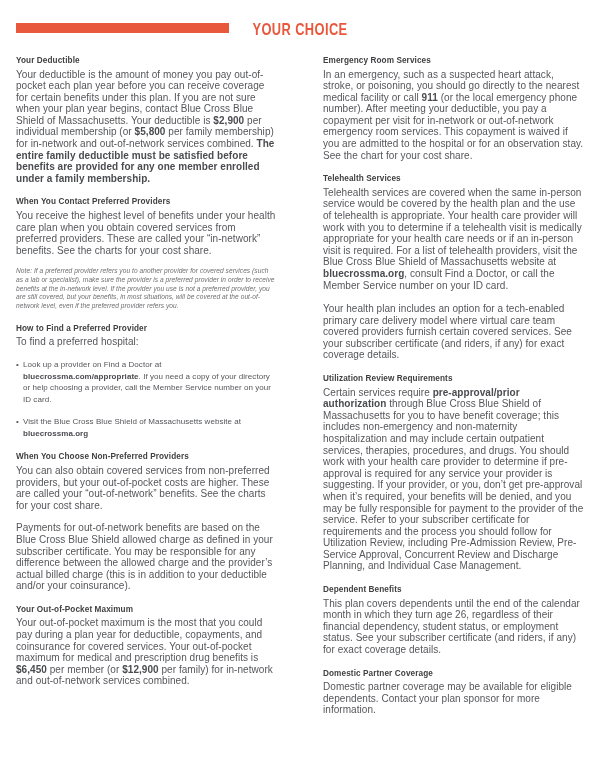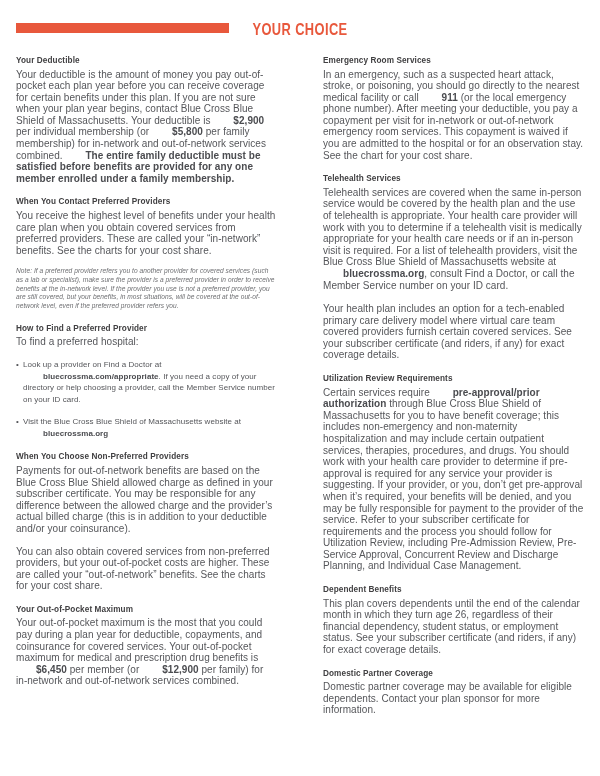--- a/index.html
+++ b/index.html
@@ -49,21 +49,21 @@
   .para {
     margin: 0 0 11px 0;
     font-size: 10px;
     line-height: 11.6px;
     color: #55565A;
     letter-spacing: 0.05px;
   }
   .section .para:last-child,
   .section .bullet-item:last-child,
   .section .note:last-child { margin-bottom: 0; }
-  .bold { font-weight: 700; color: #4B4C50; margin-left: 20px; }
+  .bold { font-weight: 700; color: #4B4C50; }
   .note {
     margin: 10px 0 11px 0;
     font-size: 6.6px;
     line-height: 8.7px;
     font-style: italic;
     color: #6D6E71;
     letter-spacing: 0.05px;
   }
   .bullet-item {
     position: relative;
@@ -100,22 +100,22 @@
           <p class="note">Note: If a preferred provider refers you to another provider for covered services (such as a lab or specialist), make sure the provider is a preferred provider in order to receive benefits at the in-network level. If the provider you use is not a preferred provider, you are still covered, but your benefits, in most situations, will be covered at the out-of-network level, even if the preferred provider refers you.</p>
         </section>
         <section class="section">
           <h2 class="section-heading">How to Find a Preferred Provider</h2>
           <p class="para"><span class="">To find a preferred hospital:</span></p>
           <div class="bullet-item"><span class="bullet-marker">•</span><span class="">Look up a provider on Find a Doctor at </span><span class="bold">bluecrossma.com/appropriate</span><span class="">. If you need a copy of your directory or help choosing a provider, call the Member Service number on your ID card.</span></div>
           <div class="bullet-item"><span class="bullet-marker">•</span><span class="">Visit the Blue Cross Blue Shield of Massachusetts website at </span><span class="bold">bluecrossma.org</span></div>
         </section>
         <section class="section">
           <h2 class="section-heading">When You Choose Non-Preferred Providers</h2>
+          <p class="para"><span class="">You can also obtain covered services from non-preferred providers, but your out-of-pocket costs are higher. These are called your “out-of-network” benefits. See the charts for your cost share.</span></p>
           <p class="para"><span class="">Payments for out-of-network benefits are based on the Blue Cross Blue Shield allowed charge as defined in your subscriber certificate. You may be responsible for any difference between the allowed charge and the provider’s actual billed charge (this is in addition to your deductible and/or your coinsurance).</span></p>
-          <p class="para"><span class="">You can also obtain covered services from non-preferred providers, but your out-of-pocket costs are higher. These are called your “out-of-network” benefits. See the charts for your cost share.</span></p>
         </section>
         <section class="section">
           <h2 class="section-heading">Your Out-of-Pocket Maximum</h2>
           <p class="para"><span class="">Your out-of-pocket maximum is the most that you could pay during a plan year for deductible, copayments, and coinsurance for covered services. Your out-of-pocket maximum for medical and prescription drug benefits is </span><span class="bold">$6,450</span><span class=""> per member (or </span><span class="bold">$12,900</span><span class=""> per family) for in-network and out-of-network services combined.</span></p>
         </section>
       </div>
     <div class="column" id="col-right">
         <section class="section">
           <h2 class="section-heading">Emergency Room Services</h2>
           <p class="para"><span class="">In an emergency, such as a suspected heart attack, stroke, or poisoning, you should go directly to the nearest medical facility or call </span><span class="bold">911</span><span class=""> (or the local emergency phone number). After meeting your deductible, you pay a copayment per visit for in-network or out-of-network emergency room services. This copayment is waived if you are admitted to the hospital or for an observation stay. See the chart for your cost share.</span></p>

